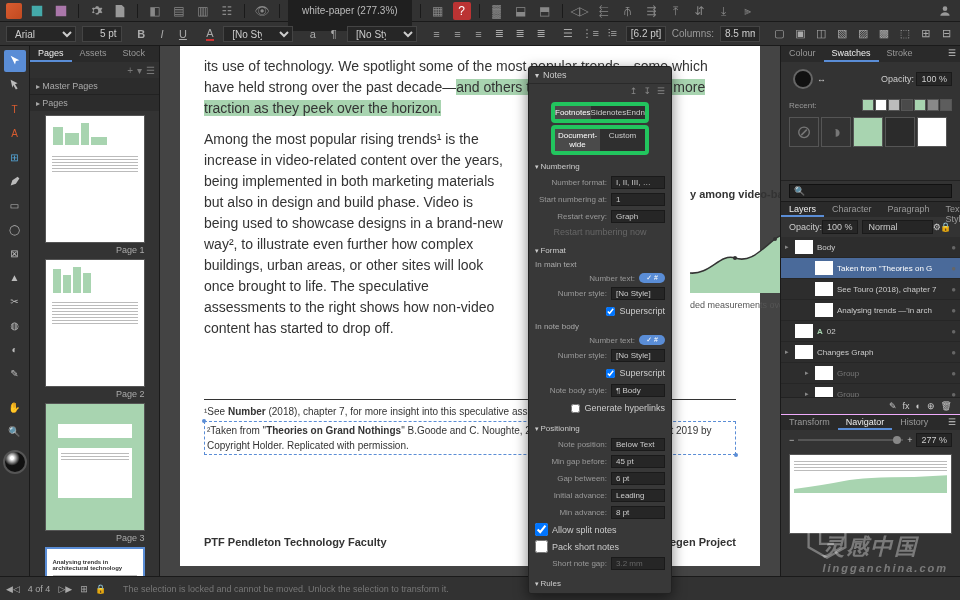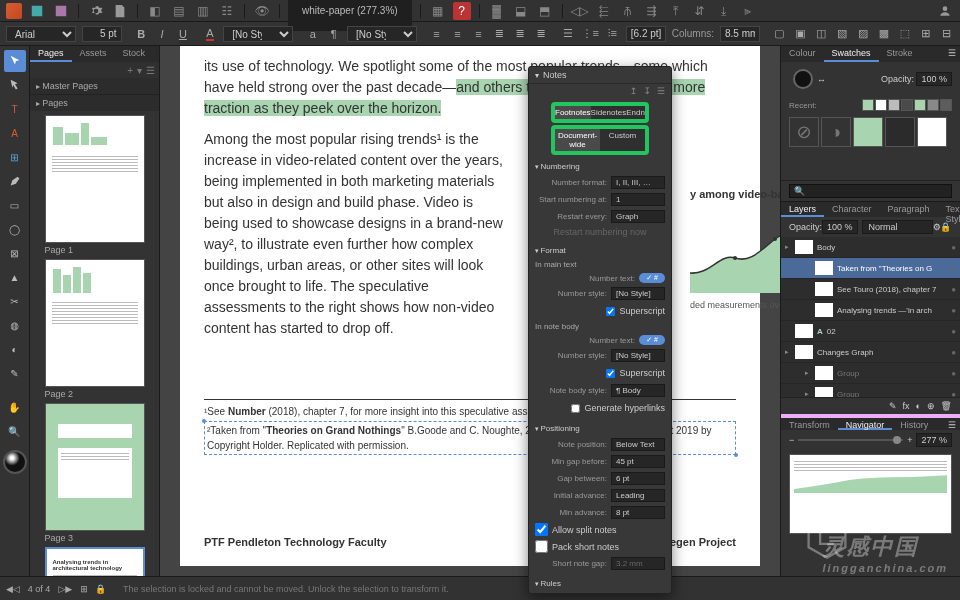--- a/index.html
+++ b/index.html
@@ -32,21 +32,21 @@
   .panel-tabs { display: flex; height: 16px; background: #2a2a2a; font-size: 9px; }
   .panel-tab { padding: 2px 8px; color: #999; }
   .panel-tab.active { color: #eee; border-bottom: 2px solid #5a8dd6; }
   .panel-toolbar { height: 16px; background: #303030; display: flex; justify-content: flex-end; gap: 4px; padding: 0 4px; align-items: center; }
   .panel-toolbar span { font-size: 10px; color: #777; }
   .panel-section-hdr { font-size: 9px; color: #aaa; padding: 3px 6px; background: #2c2c2c; }
   .panel-section-hdr::before { content: "▸ "; font-size: 8px; }
   .page-thumb { margin: 4px auto; width: 100px; }
   .page-thumb .th { width: 100px; height: 128px; background: #fff; border: 1px solid #555; padding: 6px; position: relative; }
   .page-thumb.active .th { border: 2px solid #5a8dd6; }
-  .page-thumb .label { text-align: left; font-size: 9px; color: #aaa; margin-top: 2px; }
+  .page-thumb .label { text-align: right; font-size: 9px; color: #aaa; margin-top: 2px; }
   .th-bar { height: 8px; background: #a8d4b0; margin: 1px; display: inline-block; }
   .th-line { height: 1px; background: #bbb; margin: 2px 0; }
   .th.green-page { background: #a8d4b0; }
   
   
   .canvas { position: absolute; left: 160px; top: 46px; right: 180px; bottom: 24px; background: #444; overflow: hidden; }
   .page { background: #fff; color: #333; margin: 0 20px; padding: 10px 24px 20px; min-height: 520px; position: relative; font-size: 14px; line-height: 1.5; }
   .page p { margin-bottom: 10px; }
   .highlight { background: #a8d4b0; }
   .footnotes { font-size: 10px; border-top: 1px solid #333; margin-top: 60px; padding-top: 4px; }
@@ -555,21 +555,21 @@
       </div>
     </div>
   <div class="right-row" style="border-top:1px solid #222;justify-content:flex-end;gap:6px">
     <span>✎</span>
     <span>fx</span>
     <span>◐</span>
     <span>⊕</span>
     <span>🗑</span>
   </div>
 
-  <div class="panel-tabs" style="border-top:4px solid #f0abfc">
+  <div class="panel-tabs" style="border-top:1px solid #f0abfc">
     <div class="panel-tab">Transform</div>
     <div class="panel-tab active">Navigator</div>
     <div class="panel-tab">History</div>
     <span style="margin-left:auto;padding:2px 4px">☰</span>
   </div>
   <div class="slider-row">
     <span>−</span>
     <div class="slider"></div>
     <span>+</span>
     <span class="val" style="background:#262626;padding:1px 4px;border:1px solid #1a1a1a">277 %</span>

